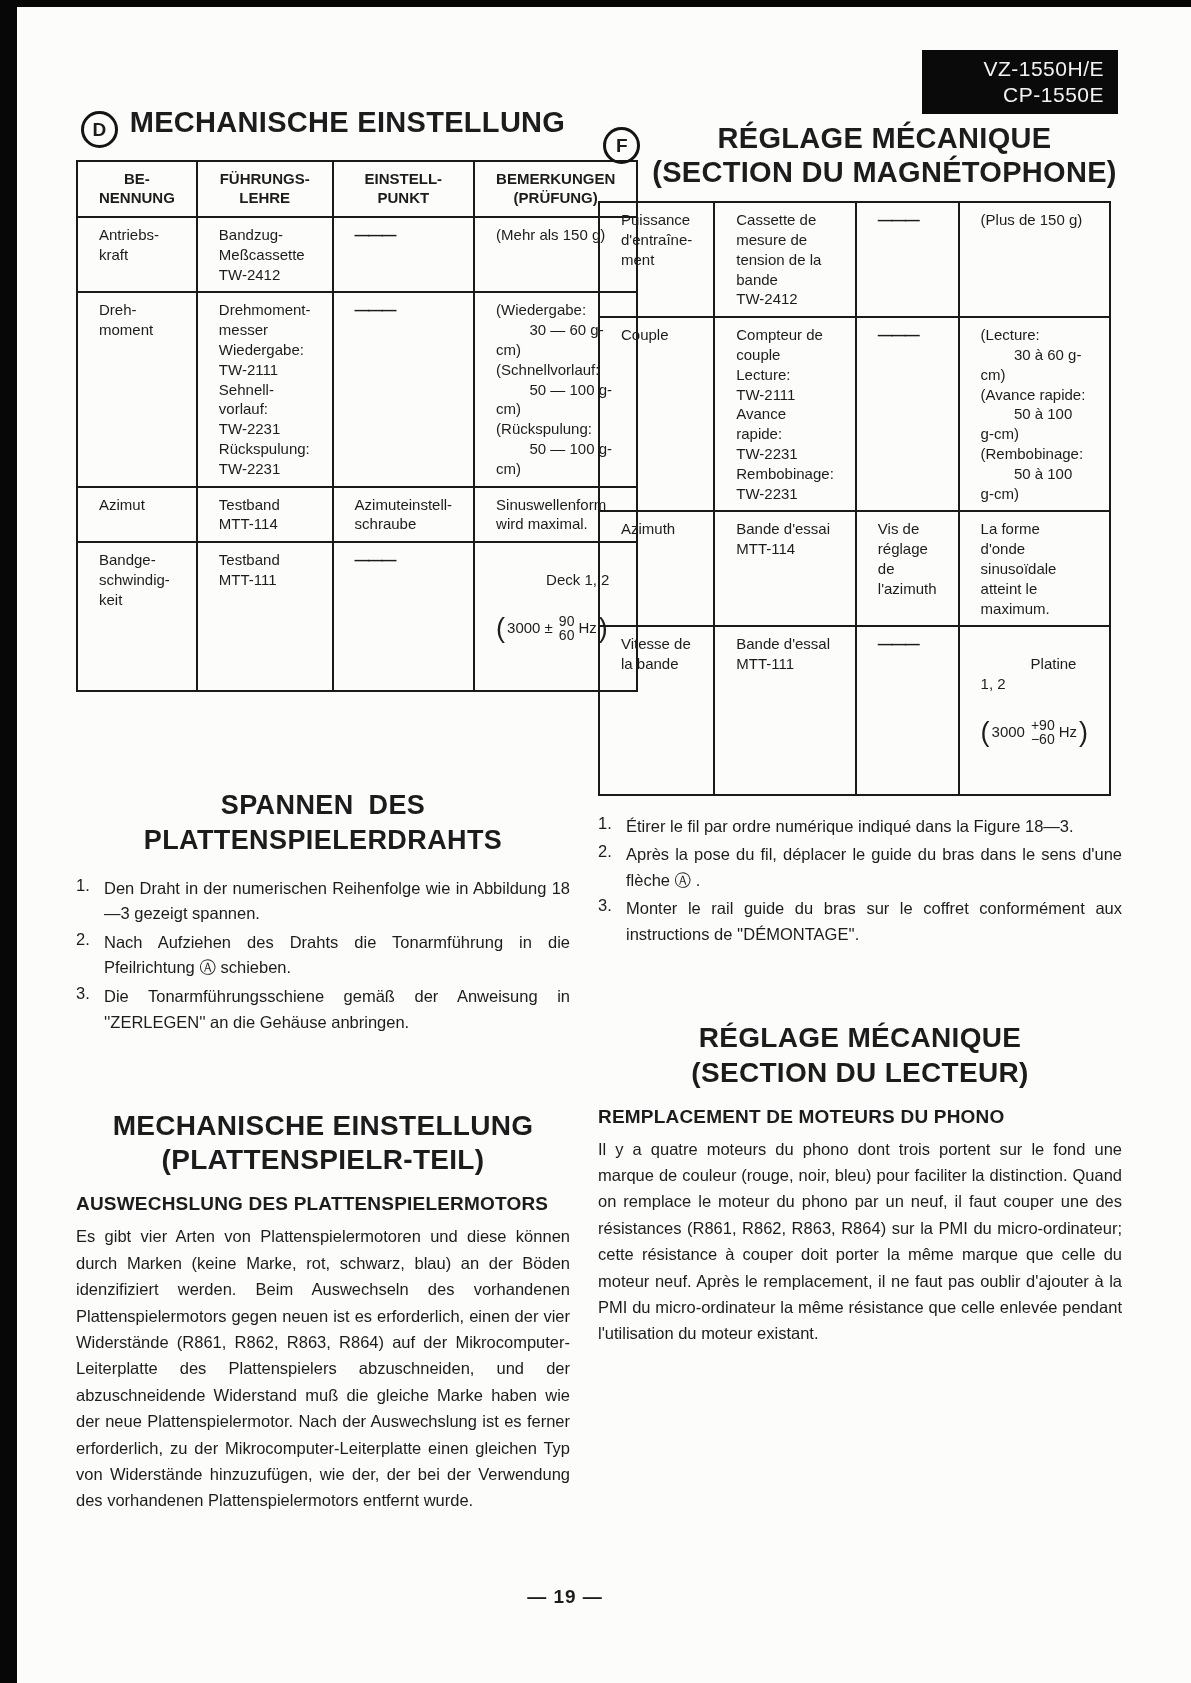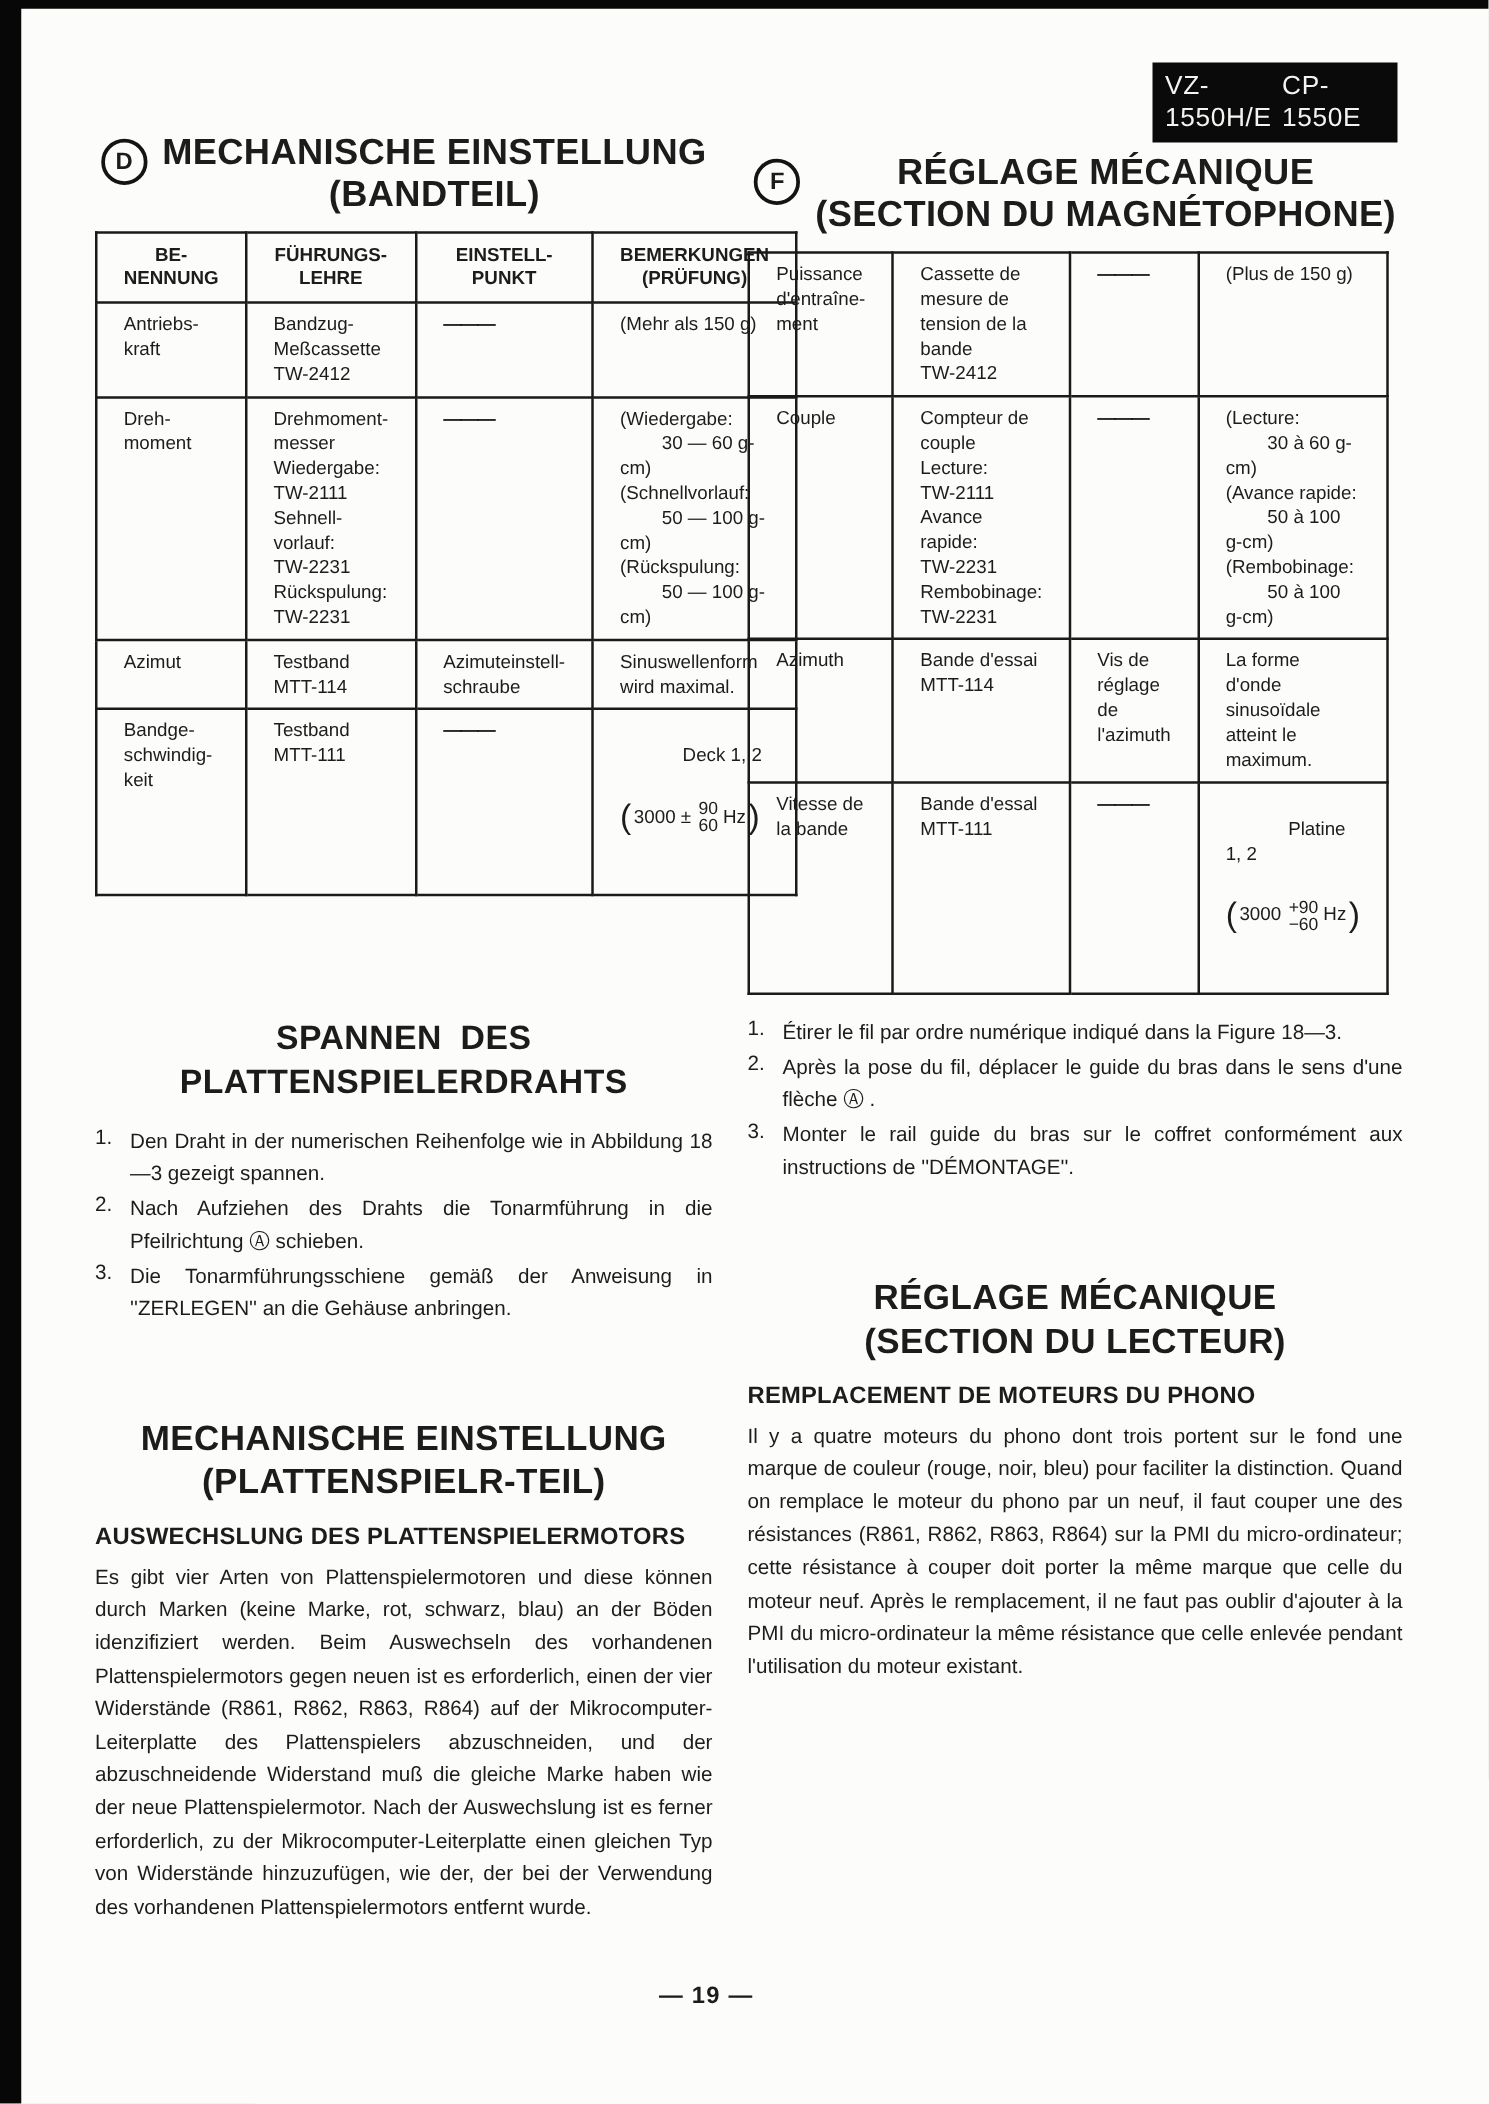--- a/index.html
+++ b/index.html
@@ -13,21 +13,21 @@
   .content{
     position:absolute;left:76px;top:36px;width:1046px;
     display:grid;grid-template-columns:494px 524px;column-gap:28px;
   }
   .col{min-width:0;}
 
   
   .badge{
     width:196px;height:64px;background:#0a0a0a;color:#f3f3f1;
     margin:14px 4px 0 auto;box-sizing:border-box;padding:6px 14px 6px 10px;
-    display:flex;justify-content:center;align-items:flex-end;
+    display:flex;flex-direction:column;justify-content:center;align-items:flex-end;
     font-size:21px;line-height:1.25;letter-spacing:.5px;
   }
 
   
   .sec-head{display:flex;align-items:flex-start;gap:12px;justify-content:center;}
   .sec-head.mt-left{margin-top:70px;}
   .sec-head.mt-right{margin-top:8px;}
   .circle-letter{
     flex:none;width:31px;height:31px;margin-top:5px;
     border:3px solid #141414;border-radius:50%;
@@ -79,21 +79,20 @@
   <div class="bar-top"></div>
 
   <div class="content">
 
     <div class="col">
 
       <div class="sec-head mt-left">
         <span class="circle-letter">D</span>
         <div class="sec-title">
           <div>MECHANISCHE EINSTELLUNG</div>
-          <div>(BANDTEIL)</div>
         </div>
       </div>
 
       <table class="spec">
         <colgroup>
             <col style="width:97px">
             <col style="width:110px">
             <col style="width:112px">
             <col style="width:155px">
           </colgroup>

